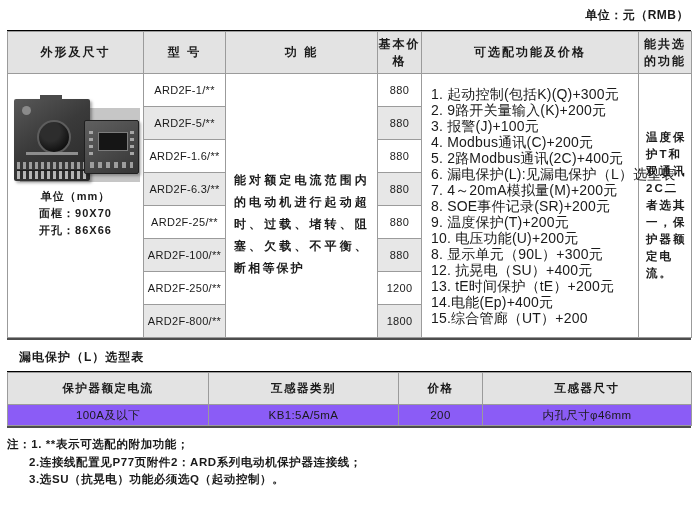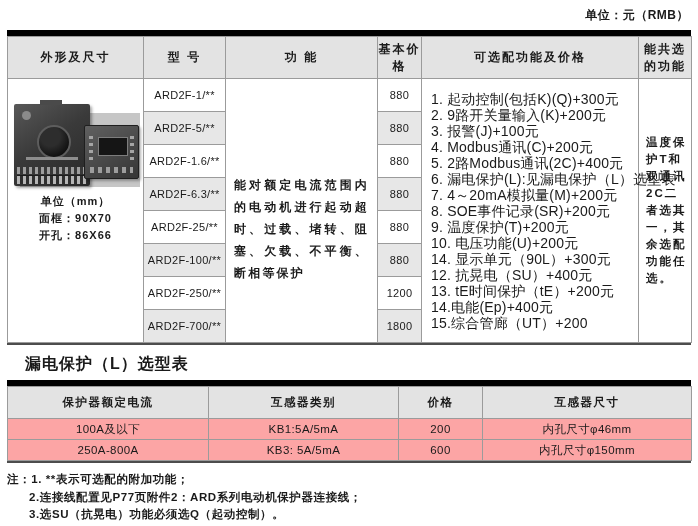--- a/index.html
+++ b/index.html
@@ -12,21 +12,21 @@
     box-sizing:border-box;
     padding:5px 7px 0 7px;
     overflow:hidden;
   }
   .unit-label{
     text-align:right;
     font-size:12px;font-weight:bold;
     padding:2px 2px 6px 0;
     letter-spacing:.5px;
   }
-  .tbl-wrap{border-top:6px solid #000000;border-bottom:2px solid #4d4d4d;}
+  .tbl-wrap{border-top:1px solid #000000;border-bottom:2px solid #4d4d4d;}
   table{border-collapse:collapse;width:684px;table-layout:fixed;}
   td,th{border:1px solid #9b9b9b;padding:0;box-sizing:border-box;}
   thead th{
     background:#e3e3e3;
     font-size:12px;font-weight:bold;
     letter-spacing:2px;
     text-align:center;vertical-align:middle;
   }
   .main-table thead th{height:42px;}
   .main-table tbody tr{height:33px;}
@@ -75,24 +75,24 @@
     border:1px solid #1f1f1f;border-radius:2px;box-shadow:2px 2px 3px rgba(0,0,0,.3);}
   .panel-screen{position:absolute;left:13px;top:11px;width:28px;height:17px;background:#151515;border:1px solid #7d7d7d;}
   .panel-leds-l{position:absolute;left:4px;top:8px;width:4px;height:26px;
     background:repeating-linear-gradient(0deg,#a5a5a5 0 3px,transparent 3px 7px);}
   .panel-leds-r{position:absolute;right:4px;top:8px;width:4px;height:26px;
     background:repeating-linear-gradient(0deg,#a5a5a5 0 3px,transparent 3px 7px);}
   .panel-btns{position:absolute;bottom:5px;left:5px;right:5px;height:6px;
     background:repeating-linear-gradient(90deg,#9d9d9d 0 4px,transparent 4px 8px);}
   .dims{text-align:center;font-size:11px;font-weight:bold;line-height:17px;letter-spacing:1px;}
   
-  .leak-title{font-size:16px;font-weight:bold;letter-spacing:1px;margin:9px 0 5px 18px;}
+  .leak-title{font-size:12px;font-weight:bold;letter-spacing:1px;margin:9px 0 5px 12px;}
   .leak-table thead th{height:32px;letter-spacing:1.5px;font-size:11.5px;}
   .leak-table tbody tr{height:21px;}
-  .leak-table td{font-size:11.5px;text-align:center;vertical-align:middle;background:#fca5a5;letter-spacing:.4px;}
+  .leak-table td{font-size:11.5px;text-align:center;vertical-align:middle;background:#8b5cf6;letter-spacing:.4px;}
   .leak-table tr.stripe td{background:#e7e7e7;}
   
   .notes{margin-top:8px;font-size:11.5px;font-weight:bold;line-height:17.5px;letter-spacing:.6px;}
   .note-indent{padding-left:22px;}
 </style>
 </head>
 <body>
 
 <div class="page">
 
@@ -153,28 +153,28 @@
             <div class="opt">1. 起动控制(包括K)(Q)+300元</div>
             <div class="opt">2. 9路开关量输入(K)+200元</div>
             <div class="opt">3. 报警(J)+100元</div>
             <div class="opt">4. Modbus通讯(C)+200元</div>
             <div class="opt">5. 2路Modbus通讯(2C)+400元</div>
             <div class="opt">6. 漏电保护(L):见漏电保护（L）选型表</div>
             <div class="opt">7. 4～20mA模拟量(M)+200元</div>
             <div class="opt">8. SOE事件记录(SR)+200元</div>
             <div class="opt">9. 温度保护(T)+200元</div>
             <div class="opt">10. 电压功能(U)+200元</div>
-            <div class="opt">14. 显示单元（90L）+300元</div>
+            <div class="opt">8. 显示单元（90L）+300元</div>
             <div class="opt">12. 抗晃电（SU）+400元</div>
             <div class="opt">13. tE时间保护（tE）+200元</div>
             <div class="opt">14.电能(Ep)+400元</div>
             <div class="opt">15.综合管廊（UT）+200</div>
           </td>
           <td class="coselect-cell" rowspan="8">
-            <div class="coselect-text">温度保护T和双通讯2C二者选其一，其余选配功能任选。</div>
+            <div class="coselect-text">温度保护T和双通讯2C二者选其一，保护器额定电流。</div>
           </td>
         </tr>
         <tr class="stripe">
           <td class="model">ARD2F-5/**</td>
           <td class="price">880</td>
         </tr>
         <tr>
           <td class="model">ARD2F-1.6/**</td>
           <td class="price">880</td>
         </tr>
@@ -188,21 +188,21 @@
         </tr>
         <tr class="stripe">
           <td class="model">ARD2F-100/**</td>
           <td class="price">880</td>
         </tr>
         <tr>
           <td class="model">ARD2F-250/**</td>
           <td class="price">1200</td>
         </tr>
         <tr class="stripe">
-          <td class="model">ARD2F-700/**</td>
+          <td class="model">ARD2F-800/**</td>
           <td class="price">1800</td>
         </tr>
       </tbody>
     </table>
   </div>
 
   <div class="leak-title">漏电保护（L）选型表</div>
 
   <div class="tbl-wrap">
     <table class="leak-table">
@@ -220,26 +220,20 @@
           <th>互感器尺寸</th>
         </tr>
       </thead>
       <tbody>
         <tr>
           <td>100A及以下</td>
           <td>KB1:5A/5mA</td>
           <td>200</td>
           <td>内孔尺寸φ46mm</td>
         </tr>
-        <tr>
-          <td>250A-800A</td>
-          <td>KB3: 5A/5mA</td>
-          <td>600</td>
-          <td>内孔尺寸φ150mm</td>
-        </tr>
       </tbody>
     </table>
   </div>
 
   <div class="notes">
     <div class="note">注：1. **表示可选配的附加功能；</div>
     <div class="note note-indent">2.连接线配置见P77页附件2：ARD系列电动机保护器连接线；</div>
     <div class="note note-indent">3.选SU（抗晃电）功能必须选Q（起动控制）。</div>
   </div>
 

